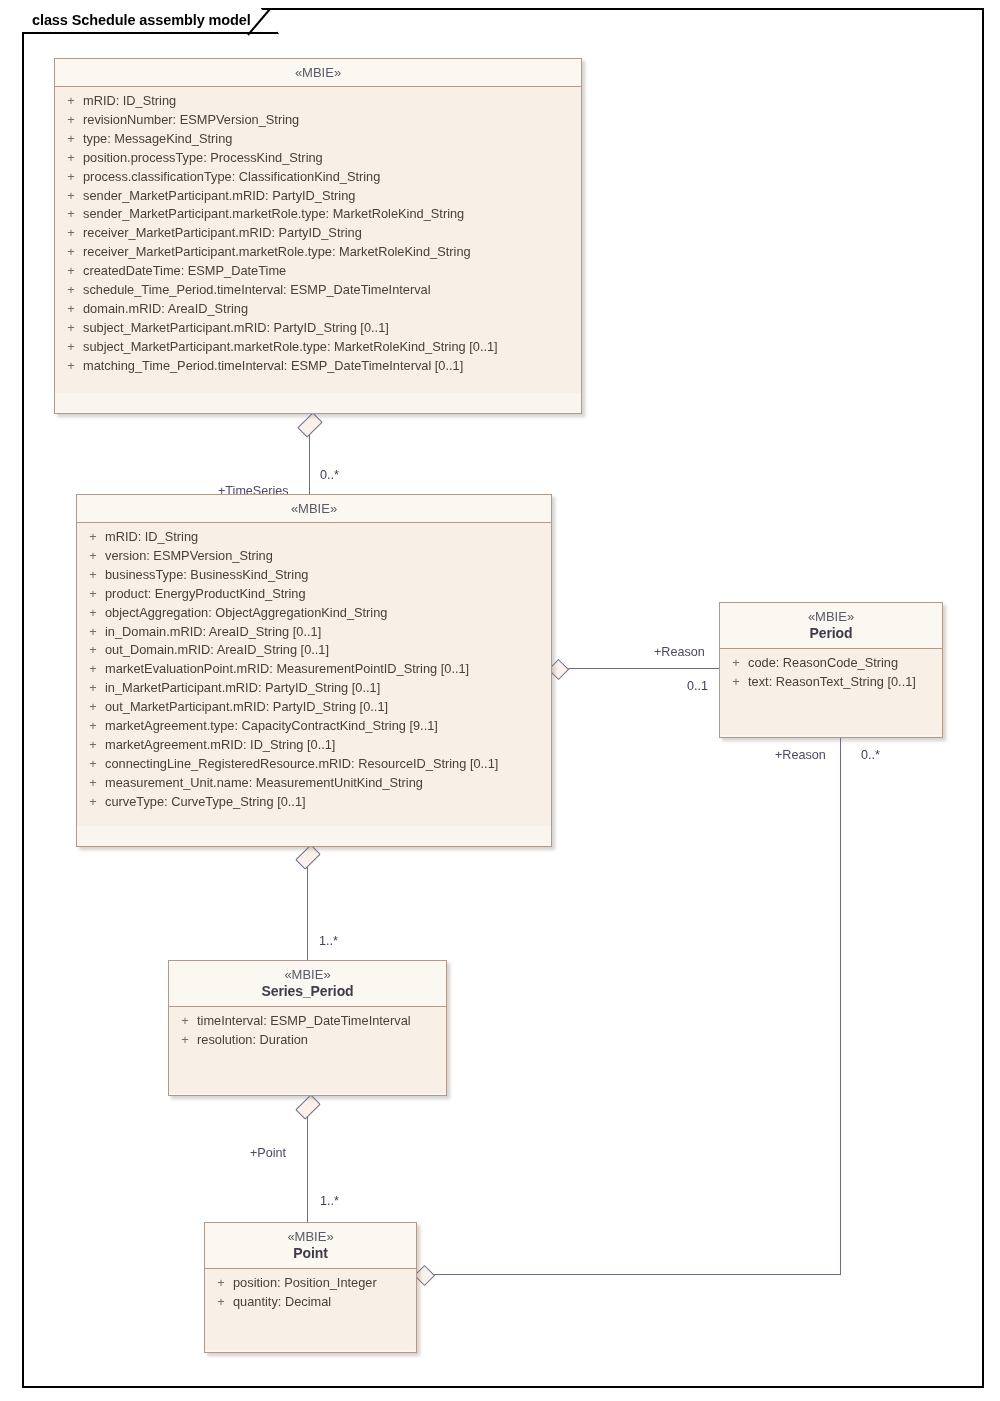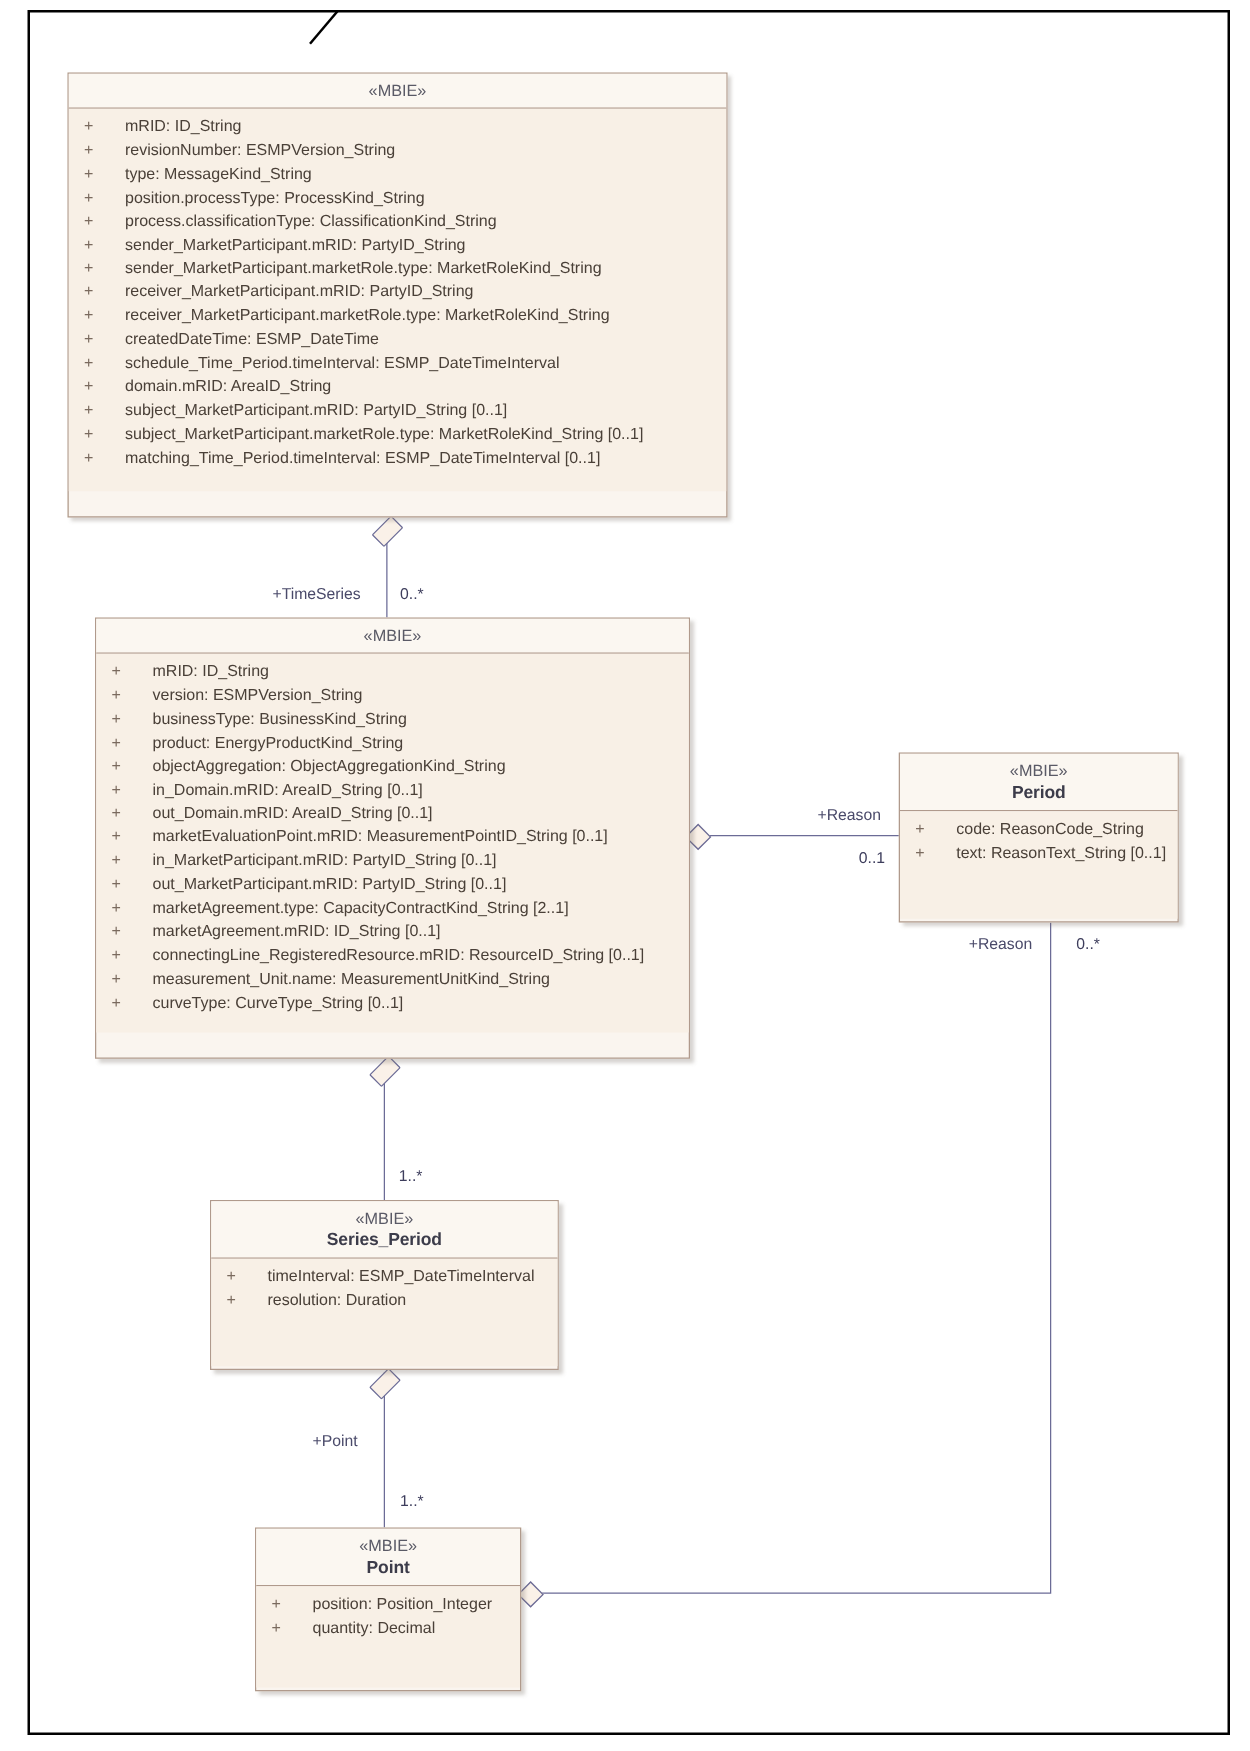--- a/index.html
+++ b/index.html
@@ -86,21 +86,21 @@
     color: #4a4038;
     line-height: 18.9px;
     white-space: nowrap;
   }
   .attr .vis {
     width: 24px;
     flex: 0 0 24px;
     text-align: center;
     color: #7a6a5e;
   }
-  .attr .txt { flex: 1 1 auto; margin-left: 17px; }
+  .attr .txt { flex: 1 1 auto; }
 
   
   .line {
     position: absolute;
     background: #6b6b96;
   }
   .vline { width: 1px; }
   .hline { height: 1px; }
 
   .diamond {
@@ -116,27 +116,30 @@
     white-space: nowrap;
   }
   .conn-label.mult { color: #3d3d5c; }
 </style>
 </head>
 <body>
 
 <div id="canvas">
 
   <div class="frame"></div>
+  <div class="frame-tab">
+    <span>class Schedule assembly model</span>
+  </div>
   <svg class="frame-tab-slash" style="left:246px;" viewBox="0 0 26 28">
     <line x1="2" y1="27" x2="24" y2="1" stroke="#000000" stroke-width="2"></line>
   </svg>
 
   <div class="line vline" style="left:309px; top:416px; height:78px;"></div>
   <div class="diamond" style="left:303px; top:414px; width:12px; height:20px; border-radius:1px;"></div>
-  <div class="conn-label" style="left:218px; top:468px;">+TimeSeries</div>
+  <div class="conn-label" style="left:218px; top:484px;">+TimeSeries</div>
   <div class="conn-label mult" style="left:320px; top:468px;">0..*</div>
 
   <div class="line hline" style="left:565px; top:668px; width:155px;"></div>
   <div class="diamond" style="left:551px; top:662px; width:13px; height:13px;"></div>
   <div class="conn-label" style="left:654px; top:645px;">+Reason</div>
   <div class="conn-label mult" style="left:687px; top:679px;">0..1</div>
 
   <div class="line hline" style="left:430px; top:1274px; width:410px;"></div>
   <div class="line vline" style="left:840px; top:738px; height:537px;"></div>
   <div class="diamond" style="left:417px; top:1268px; width:13px; height:13px;"></div>
@@ -261,21 +264,21 @@
       <div class="attr">
           <span class="vis">+</span>
           <span class="txt">in_MarketParticipant.mRID: PartyID_String [0..1]</span>
         </div>
       <div class="attr">
           <span class="vis">+</span>
           <span class="txt">out_MarketParticipant.mRID: PartyID_String [0..1]</span>
         </div>
       <div class="attr">
           <span class="vis">+</span>
-          <span class="txt">marketAgreement.type: CapacityContractKind_String [2..1]</span>
+          <span class="txt">marketAgreement.type: CapacityContractKind_String [9..1]</span>
         </div>
       <div class="attr">
           <span class="vis">+</span>
           <span class="txt">marketAgreement.mRID: ID_String [0..1]</span>
         </div>
       <div class="attr">
           <span class="vis">+</span>
           <span class="txt">connectingLine_RegisteredResource.mRID: ResourceID_String [0..1]</span>
         </div>
       <div class="attr">

